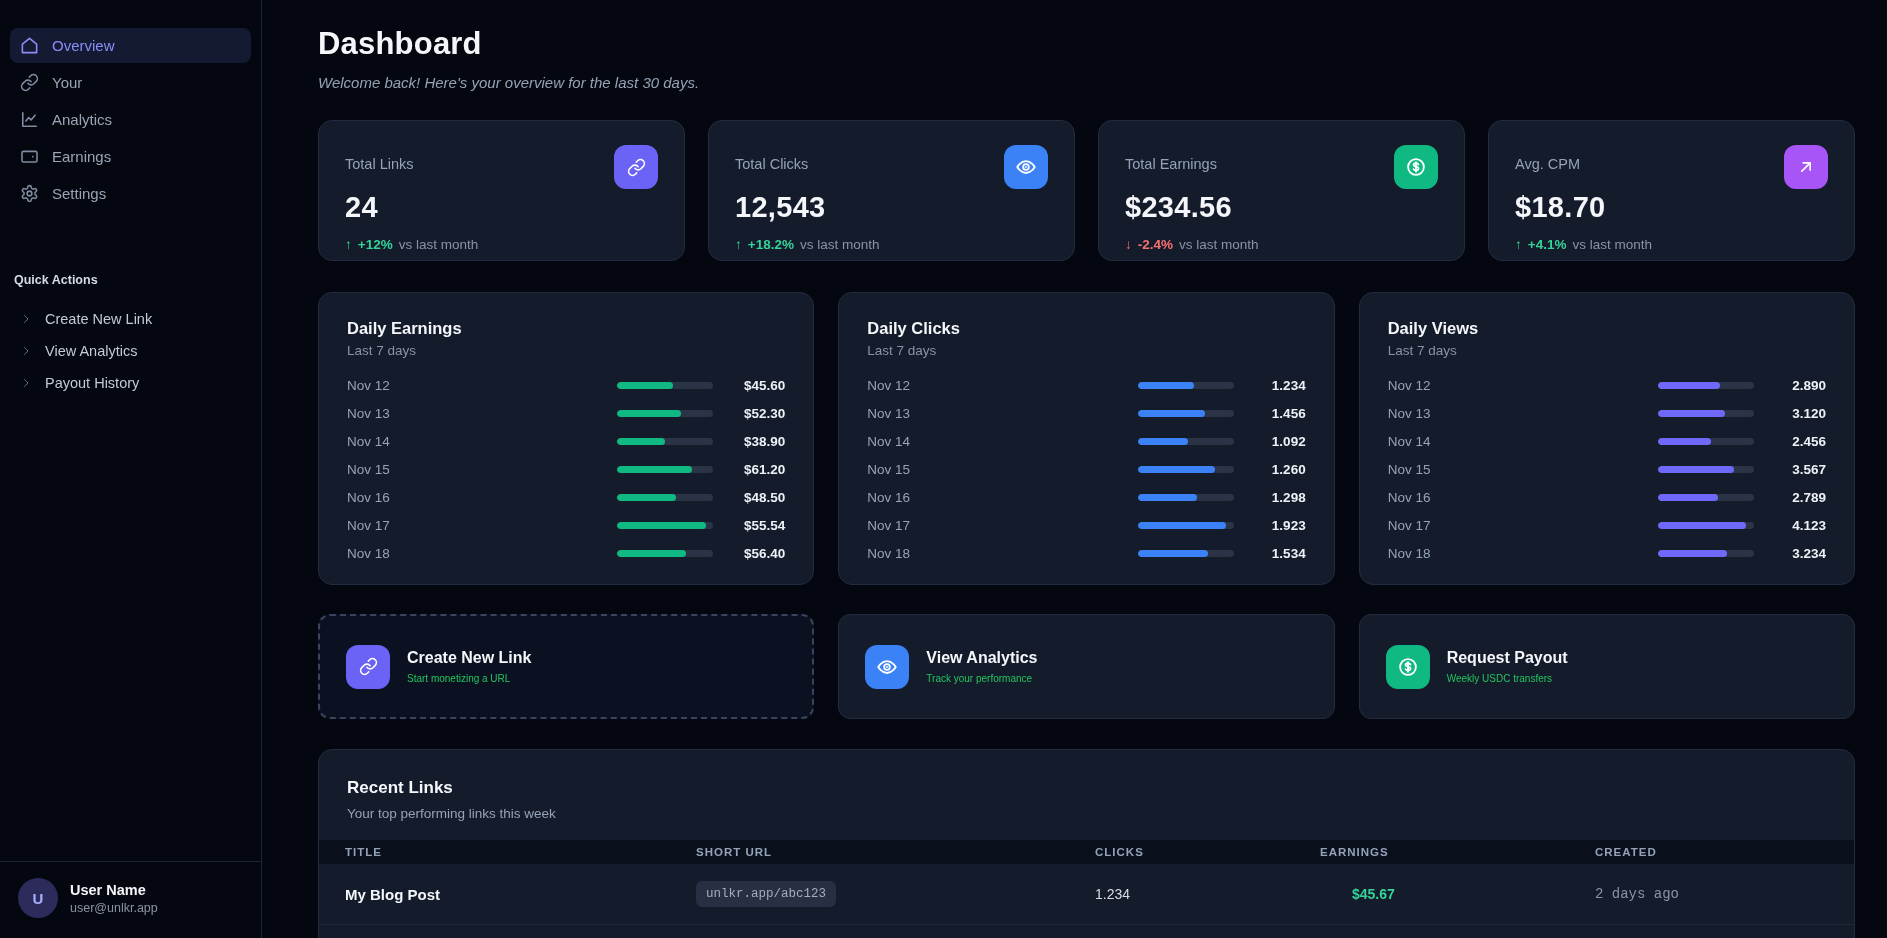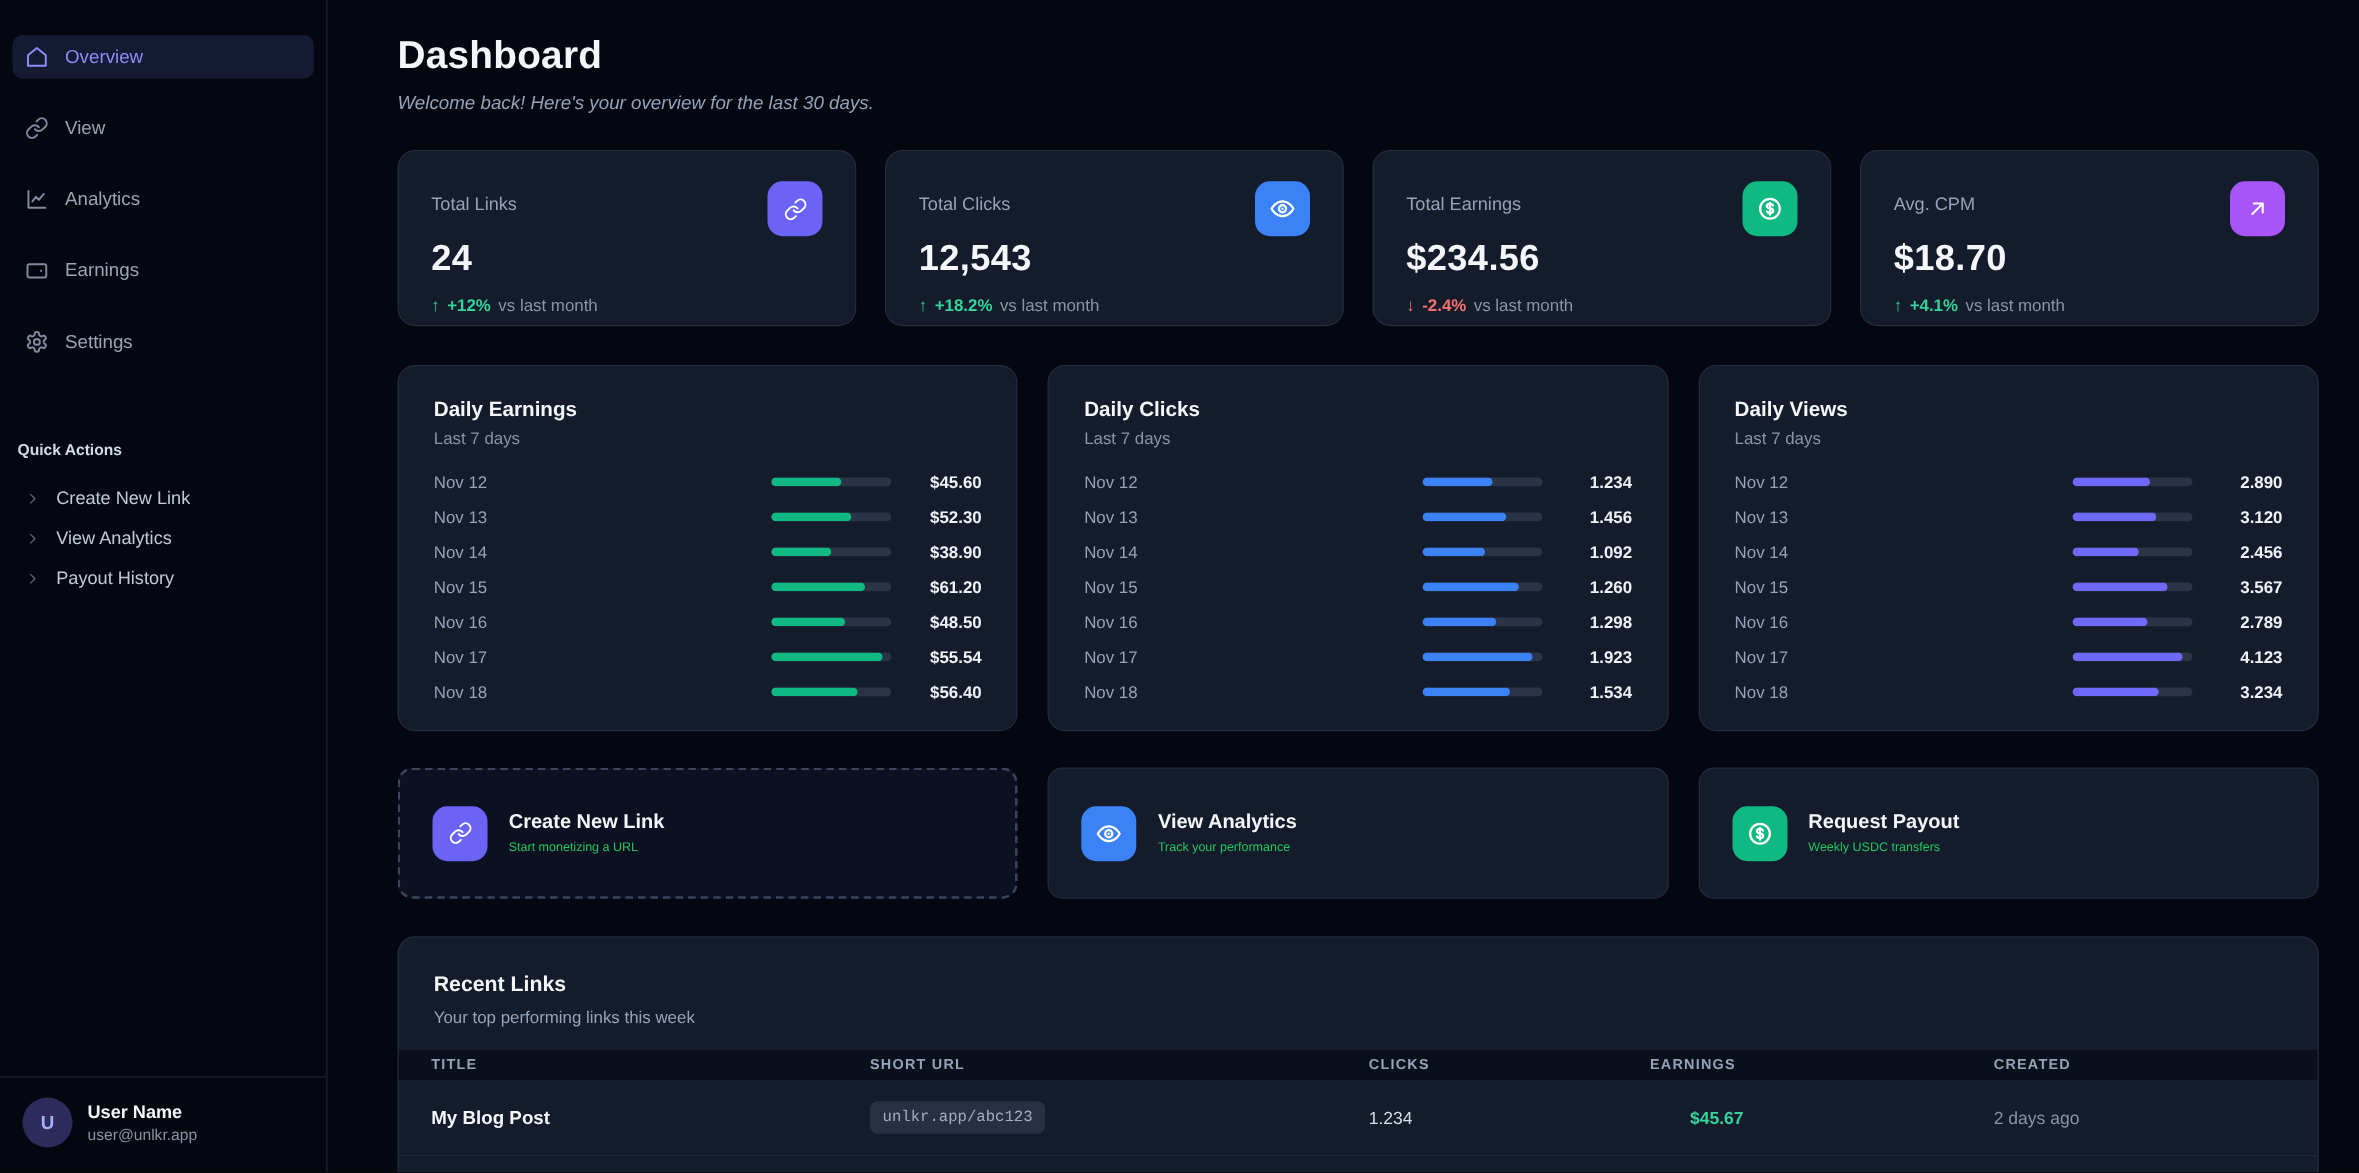--- a/index.html
+++ b/index.html
@@ -13,21 +13,21 @@
   
   .sidebar {
     width:262px; min-width:262px; height:938px;
     background:#04070f;
     border-right:1px solid #1d2435;
     display:flex; flex-direction:column;
   }
   .logo-row { display:flex; align-items:center; gap:10px; padding:22px 18px 10px 18px; cursor:pointer; }
   .logo-row svg { display:block; }
   .logo-text { font-size:20px; font-weight:bold; letter-spacing:5px; color:#ffffff; }
-  .nav { margin-top:28px; padding:0 10px; display:flex; flex-direction:column; gap:22px; }
+  .nav { margin-top:28px; padding:0 10px; display:flex; flex-direction:column; gap:2px; }
   .nav-item {
     display:flex; align-items:center; gap:13px;
     padding:8px 10px; border-radius:8px;
     color:#9ba4b5; font-size:15px; cursor:pointer;
   }
   .nav-item .nicon { width:19px; height:19px; color:#7f8aa0; display:flex; align-items:center; }
   .nav-item.active { background:#141a31; color:#8a8df8; }
   .nav-item.active .nicon { color:#8a8df8; }
   .qa { margin-top:62px; padding:0 14px; }
   .qa-title { font-size:12.5px; font-weight:bold; color:#d5dbe4; }
@@ -77,21 +77,21 @@
   .recent-title { font-size:17px; font-weight:bold; }
   .recent-sub { font-size:13.5px; color:#94a3b8; margin-top:8px; }
   .tbl-grid { display:grid; grid-template-columns:351px 399px 225px 275px 1fr; align-items:center; padding-left:26px; }
   .tbl-head { margin-top:19px; background:#0a0f1c; height:24px; }
   .th { font-size:11.5px; font-weight:bold; letter-spacing:1px; color:#94a3b8; }
   .tbl-row { height:61px; border-bottom:1px solid #1f2736; cursor:pointer; }
   .td-title { font-size:15px; font-weight:bold; color:#f4f6f9; }
   .chip { display:inline-block; font-family:"Liberation Mono", monospace; font-size:12.5px; color:#a3adbd; background:#272f42; border-radius:6px; padding:6px 10px; cursor:pointer; }
   .td-clicks { font-size:14px; color:#d6dce5; }
   .td-earn { font-size:14px; font-weight:bold; color:#34d399;margin-left:32px; }
-  .td-created { font-size:14px; color:#8a93a6; }
+  .td-created { font-size:14px; color:#8a93a6;font-family:Liberation Mono, monospace; }
 </style>
 </head>
 <body>
 
 <aside class="sidebar">
 
   <nav class="nav" id="nav-root">
       <div class="nav-item active">
         <span class="nicon">
           <svg width="19" height="19" viewBox="0 0 24 24" fill="none" stroke="currentColor" stroke-width="2" stroke-linecap="round" stroke-linejoin="round">
@@ -100,21 +100,21 @@
         </span>
         <span>Overview</span>
       </div>
       <div class="nav-item">
         <span class="nicon">
           <svg width="19" height="19" viewBox="0 0 24 24" fill="none" stroke="currentColor" stroke-width="2" stroke-linecap="round" stroke-linejoin="round">
             <path d="M10 13a5 5 0 0 0 7.54.54l3-3a5 5 0 0 0-7.07-7.07l-1.72 1.71"></path>
             <path d="M14 11a5 5 0 0 0-7.54-.54l-3 3a5 5 0 0 0 7.07 7.07l1.71-1.71"></path>
           </svg>
         </span>
-        <span>View</span>
+        <span>Your</span>
       </div>
       <div class="nav-item">
         <span class="nicon">
           <svg width="19" height="19" viewBox="0 0 24 24" fill="none" stroke="currentColor" stroke-width="2" stroke-linecap="round" stroke-linejoin="round">
             <path d="M3.5 3.5v17h17"></path>
             <path d="m7.5 14 3.5-4.5 3 3L19 6.5"></path>
           </svg>
         </span>
         <span>Analytics</span>
       </div>

